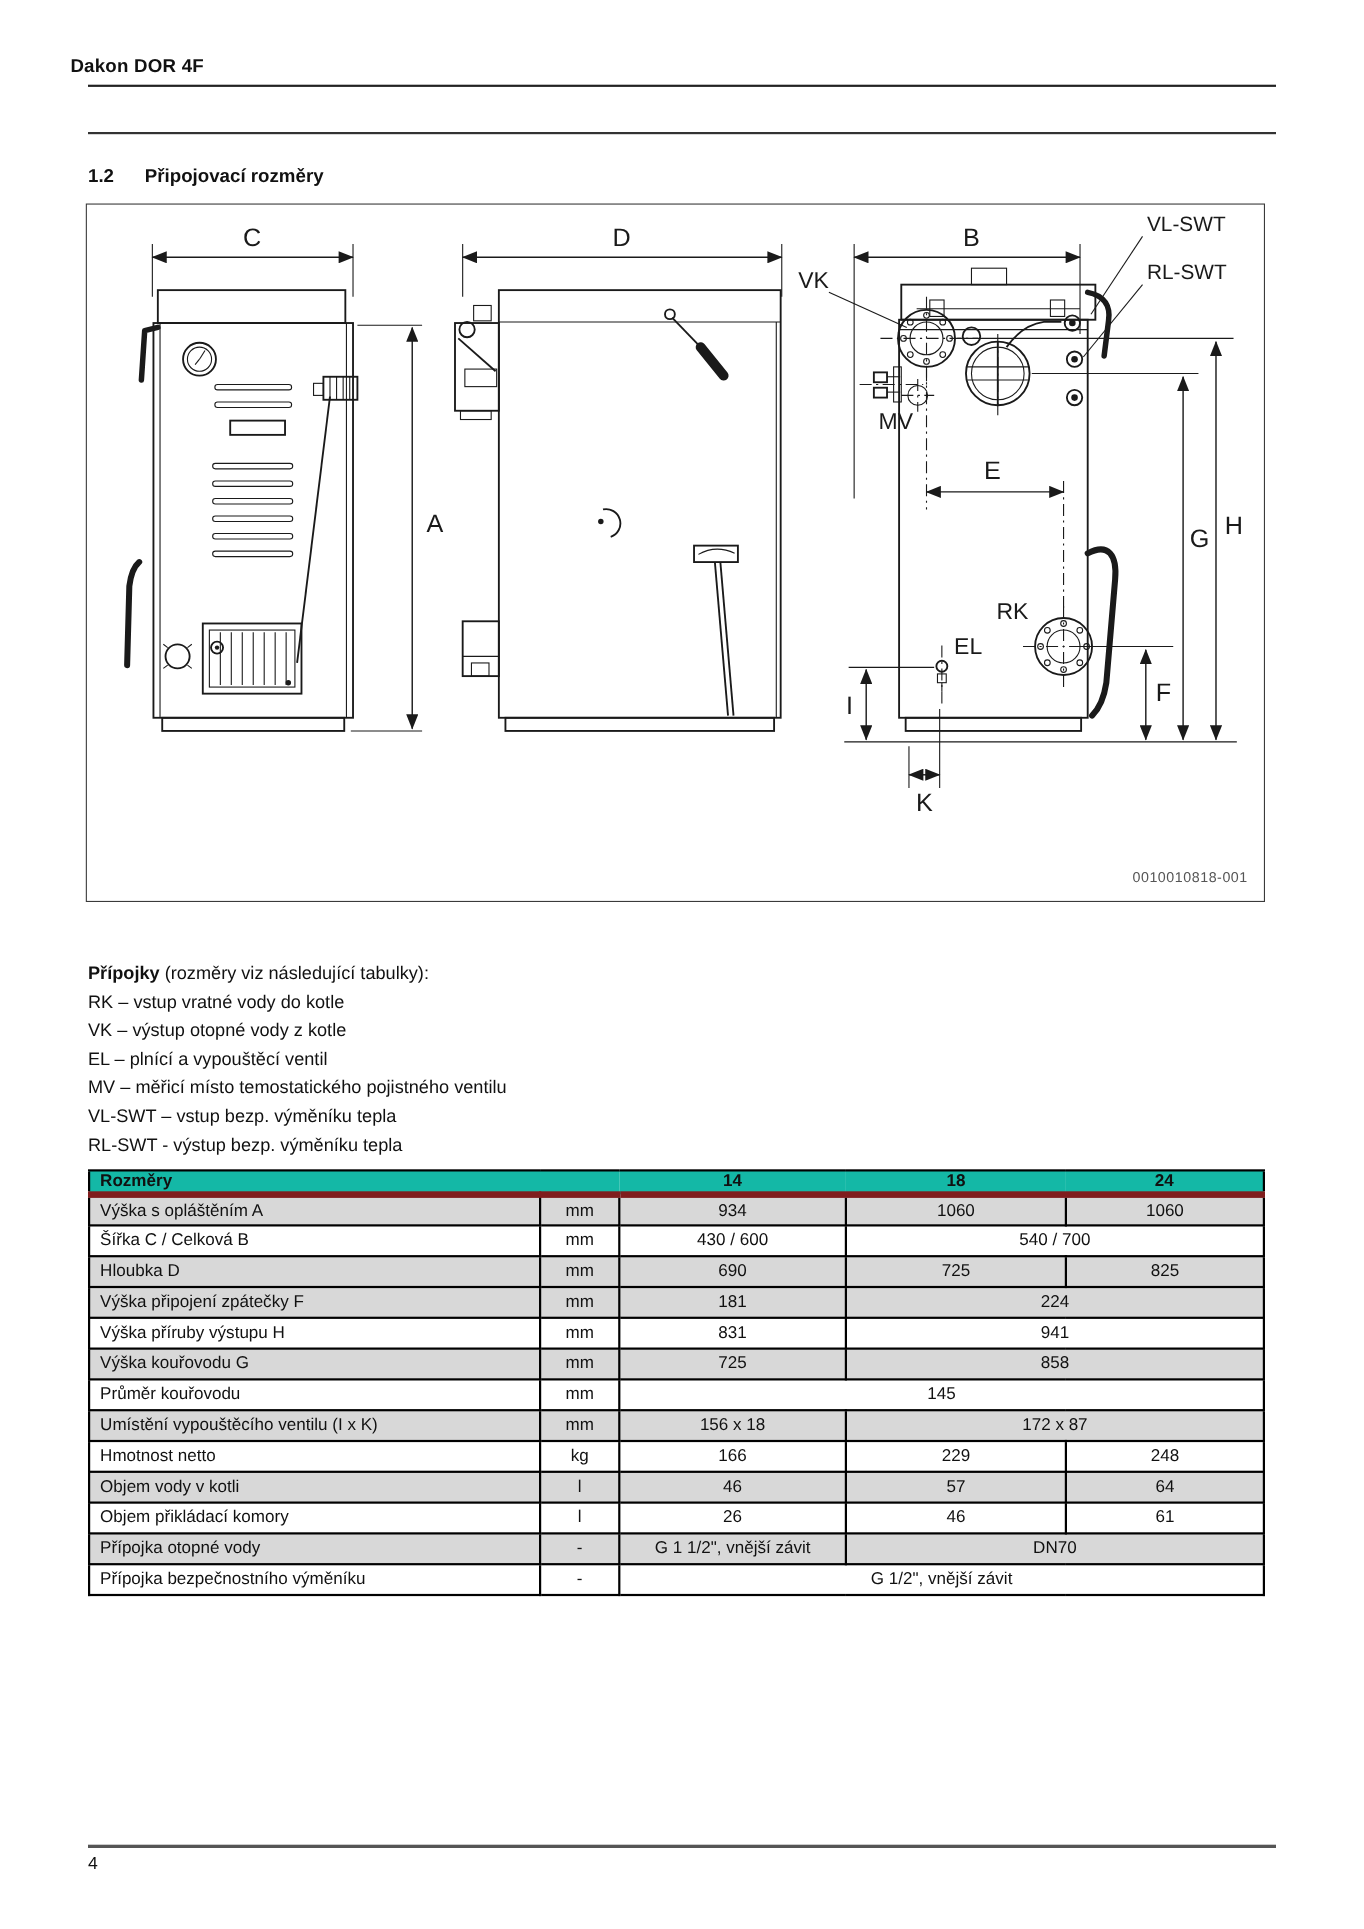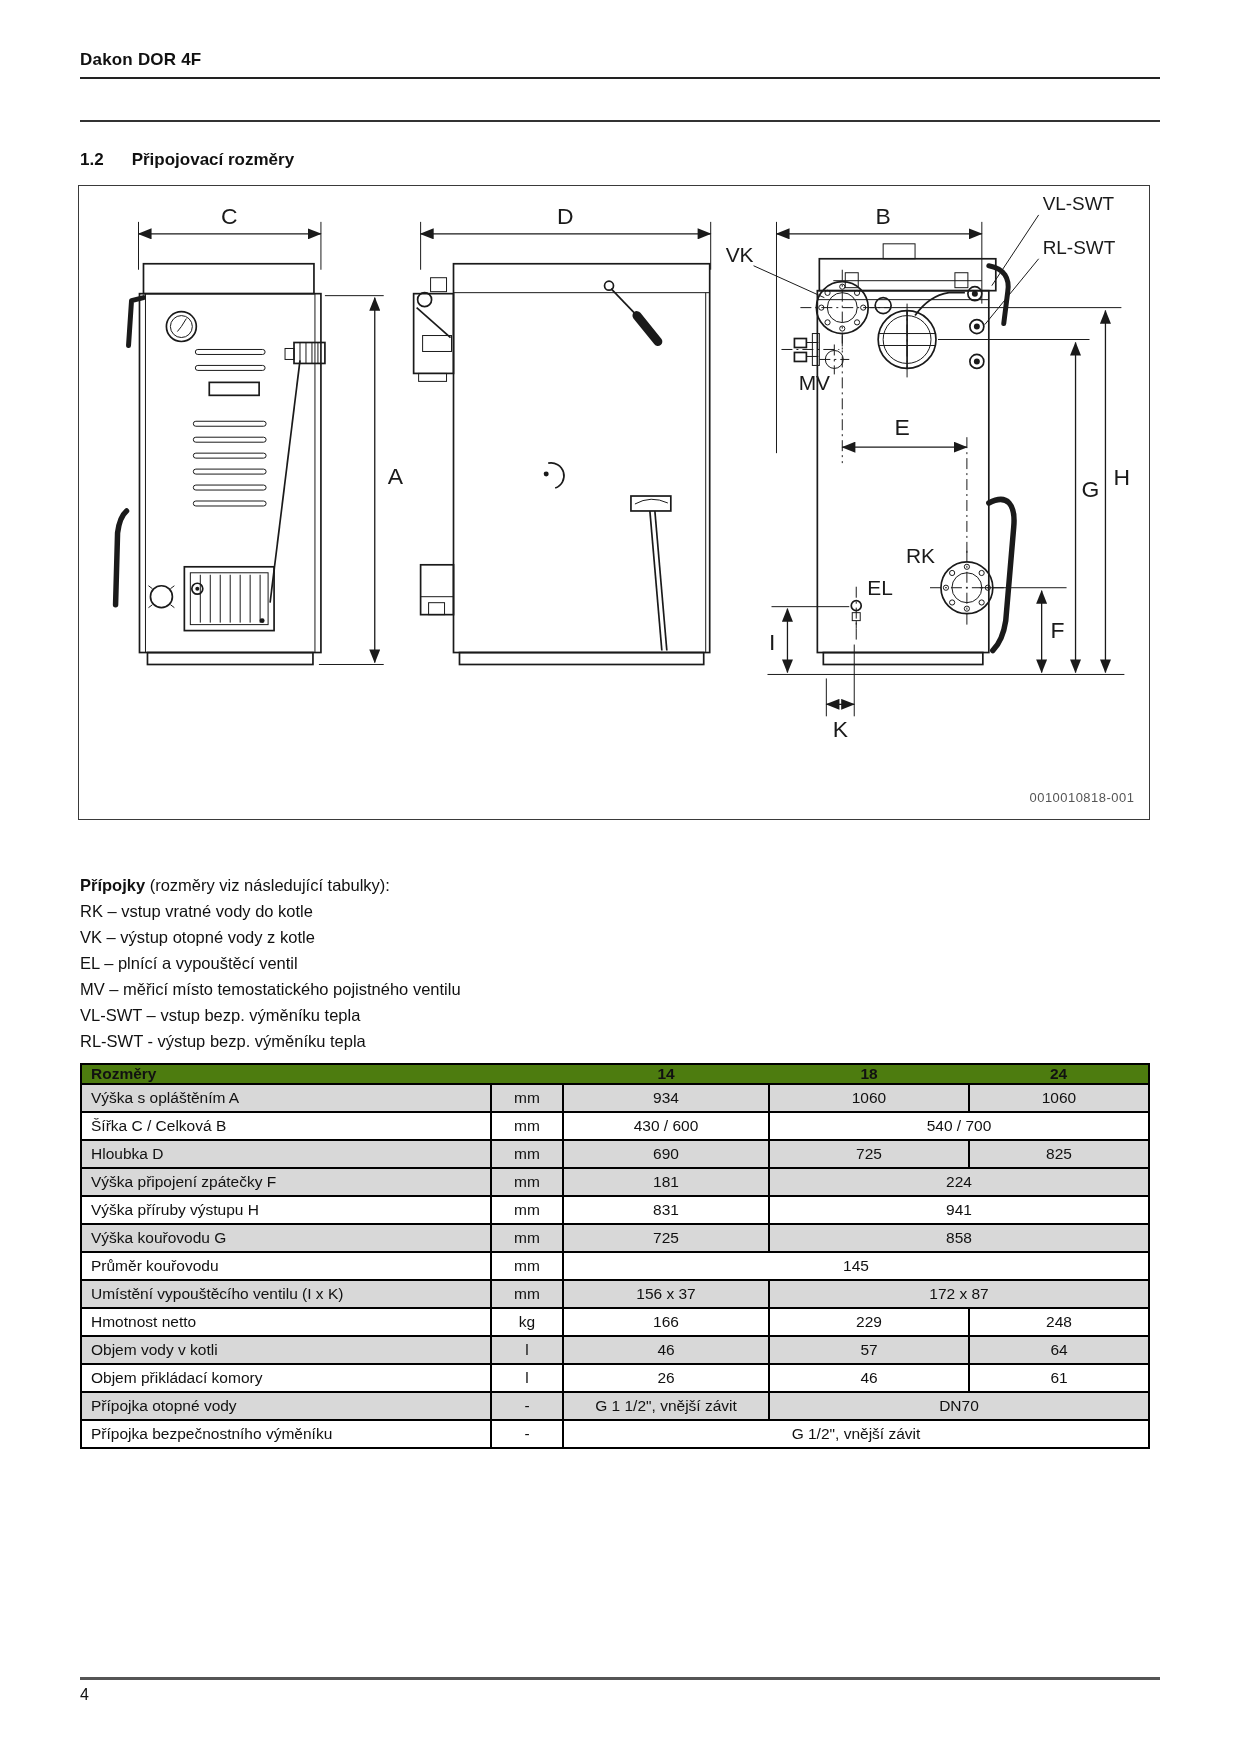--- a/index.html
+++ b/index.html
@@ -1,18 +1,18 @@
 <!DOCTYPE html>
 <html><head>
 <meta charset="utf-8">
 <style>
   html,body{margin:0;padding:0;background:#fff;}
   .page{position:relative;width:1240px;height:1754px;background:#ffffff;
         font-family:"Liberation Sans",sans-serif;color:#111;overflow:hidden;}
-  .hdr-title{position:absolute;left:80px;top:50px;font-size:17px;font-weight:bold;letter-spacing:.2px;}
+  .hdr-title{position:absolute;left:64px;top:50px;font-size:17px;font-weight:bold;letter-spacing:.2px;}
   .rule1{position:absolute;left:80px;top:77px;width:1080px;height:2px;background:#222;}
   .rule2{position:absolute;left:80px;top:120px;width:1080px;height:1.5px;background:#333;}
   .sec{position:absolute;left:80px;top:150px;font-size:17px;font-weight:bold;}
   .sec .num{margin-right:28px;}
   .fig{position:absolute;left:78px;top:185px;width:1072px;height:635px;
        border:1.5px solid #3a3a3a;box-sizing:border-box;background:#fff;}
   .fig svg{display:block;width:100%;height:100%;}
   svg text{font-family:"Liberation Sans",sans-serif;fill:#1a1a1a;}
   .t22{font-size:23px;}
   .t20{font-size:21px;}
@@ -22,22 +22,22 @@
   .thin{fill:none;stroke:#1a1a1a;stroke-width:1;}
   .dim{fill:none;stroke:#1a1a1a;stroke-width:1.3;}
   .cl{fill:none;stroke:#1a1a1a;stroke-width:1;stroke-dasharray:11 4 2 4;}
   .thk{fill:none;stroke:#1a1a1a;stroke-linecap:round;stroke-linejoin:round;}
   .legend{position:absolute;left:80px;top:872px;font-size:16.5px;line-height:26px;}
   .legend b{font-weight:bold;}
   .tablewrap{position:absolute;left:80px;top:1063px;width:1070px;}
   table.dims{border-collapse:collapse;width:100%;table-layout:fixed;font-size:15.5px;
              border:2px solid #000;}
   table.dims td{box-sizing:border-box;padding:0 9px;height:28px;vertical-align:middle;}
-  table.dims thead td{background:#4d7c0f;font-weight:bold;height:16px;
-             border-top:2px solid #000;border-bottom:1px solid #7f1d1d;border-left:none;border-right:none;}
+  table.dims thead td{background:#14b8a6;font-weight:bold;height:16px;
+             border-top:2px solid #000;border-bottom:6px solid #7f1d1d;border-left:none;border-right:none;}
   table.dims tbody td{border:2px solid #000;background:#fff;}
   table.dims tbody tr.shade td{background:#d8d8d8;}
   td.lbl{text-align:left;}
   td.unit,td.val,thead td.c{text-align:center;margin-top:32px;}
   .footer-rule{position:absolute;left:80px;top:1677px;width:1080px;height:2.5px;background:#555;}
   .page-num{position:absolute;left:80px;top:1686px;font-size:16px;}
 </style>
 </head>
 <body>
 
@@ -338,21 +338,21 @@
             <td class="val" colspan="2">858</td>
           </tr>
           <tr>
             <td class="lbl">Průměr kouřovodu</td>
             <td class="unit">mm</td>
             <td class="val" colspan="3">145</td>
           </tr>
           <tr class="shade">
             <td class="lbl">Umístění vypouštěcího ventilu (I x K)</td>
             <td class="unit">mm</td>
-            <td class="val">156 x 37</td>
+            <td class="val">156 x 18</td>
             <td class="val" colspan="2">172 x 87</td>
           </tr>
           <tr>
             <td class="lbl">Hmotnost netto</td>
             <td class="unit">kg</td>
             <td class="val">166</td>
             <td class="val">229</td>
             <td class="val">248</td>
           </tr>
           <tr class="shade">

